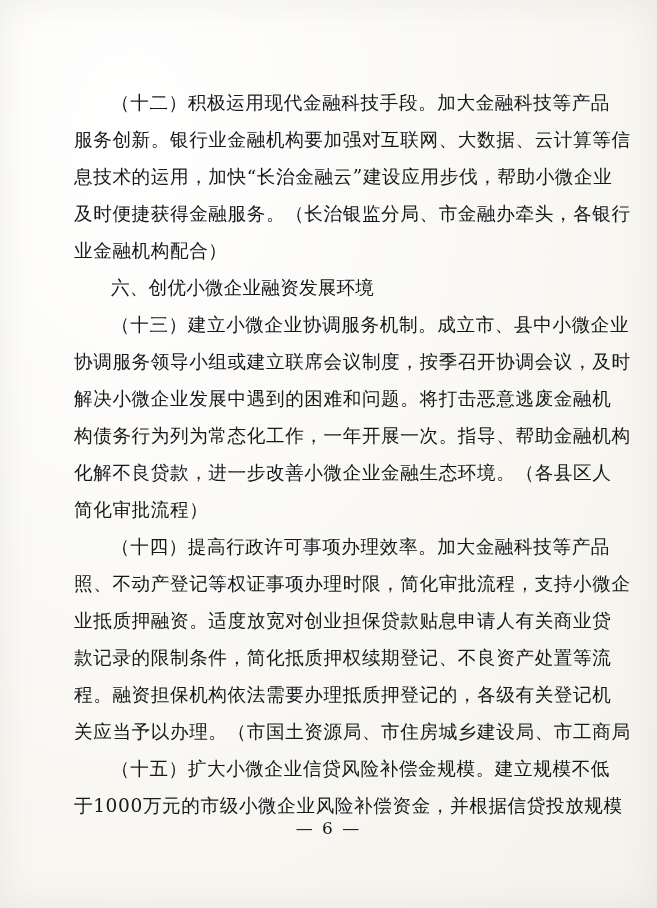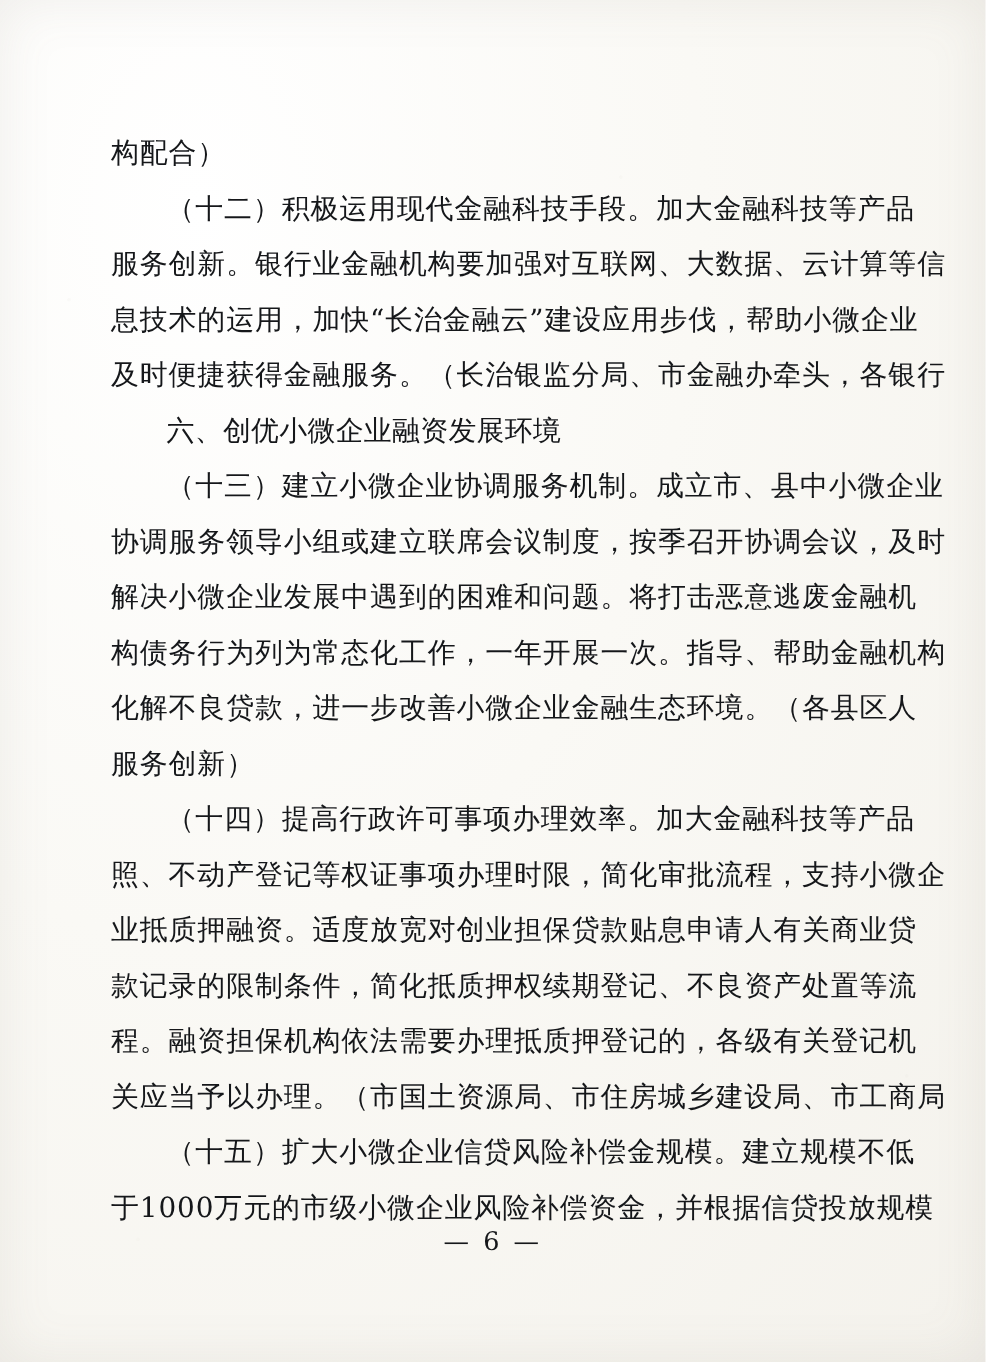--- a/index.html
+++ b/index.html
@@ -88,42 +88,40 @@
   }
 </style>
 </head>
 <body>
 
 <div class="page">
   <div class="grain"></div>
 
   <div class="content">
 
-    <div class="block">
-      <div class="line">构配合）</div>
-    </div>
 
     <div class="block">
       <div class="line indent">（十二）积极运用现代金融科技手段。加大金融科技等产品</div>
       <div class="line">服务创新。银行业金融机构要加强对互联网、大数据、云计算等信</div>
       <div class="line">息技术的运用，加快“长治金融云”建设应用步伐，帮助小微企业</div>
       <div class="line">及时便捷获得金融服务。（长治银监分局、市金融办牵头，各银行</div>
+      <div class="line">业金融机构配合）</div>
     </div>
 
     <div class="block">
       <div class="line heading">六、创优小微企业融资发展环境</div>
     </div>
 
     <div class="block">
       <div class="line indent">（十三）建立小微企业协调服务机制。成立市、县中小微企业</div>
       <div class="line">协调服务领导小组或建立联席会议制度，按季召开协调会议，及时</div>
       <div class="line">解决小微企业发展中遇到的困难和问题。将打击恶意逃废金融机</div>
       <div class="line">构债务行为列为常态化工作，一年开展一次。指导、帮助金融机构</div>
       <div class="line">化解不良贷款，进一步改善小微企业金融生态环境。（各县区人</div>
-      <div class="line">服务创新）</div>
+      <div class="line">简化审批流程）</div>
     </div>
 
     <div class="block">
       <div class="line indent">（十四）提高行政许可事项办理效率。加大金融科技等产品</div>
       <div class="line">照、不动产登记等权证事项办理时限，简化审批流程，支持小微企</div>
       <div class="line">业抵质押融资。适度放宽对创业担保贷款贴息申请人有关商业贷</div>
       <div class="line">款记录的限制条件，简化抵质押权续期登记、不良资产处置等流</div>
       <div class="line">程。融资担保机构依法需要办理抵质押登记的，各级有关登记机</div>
       <div class="line">关应当予以办理。（市国土资源局、市住房城乡建设局、市工商局</div>
     </div>

